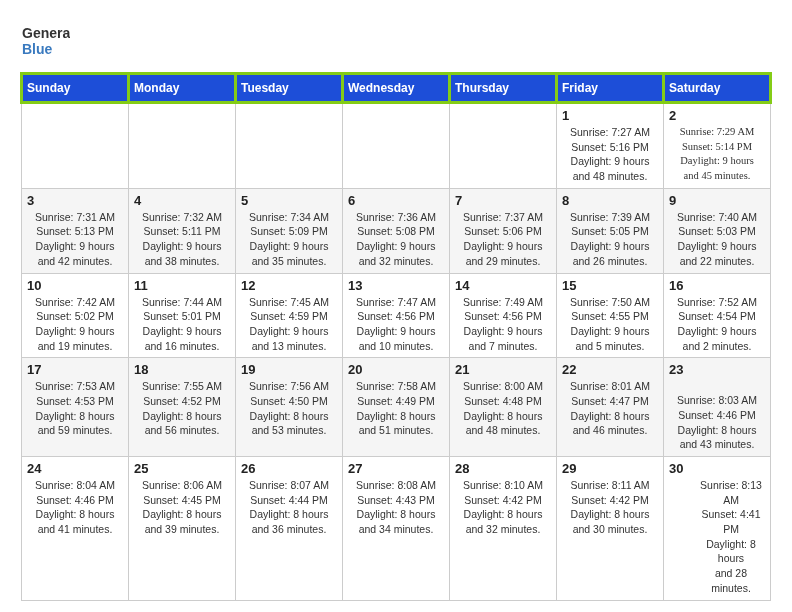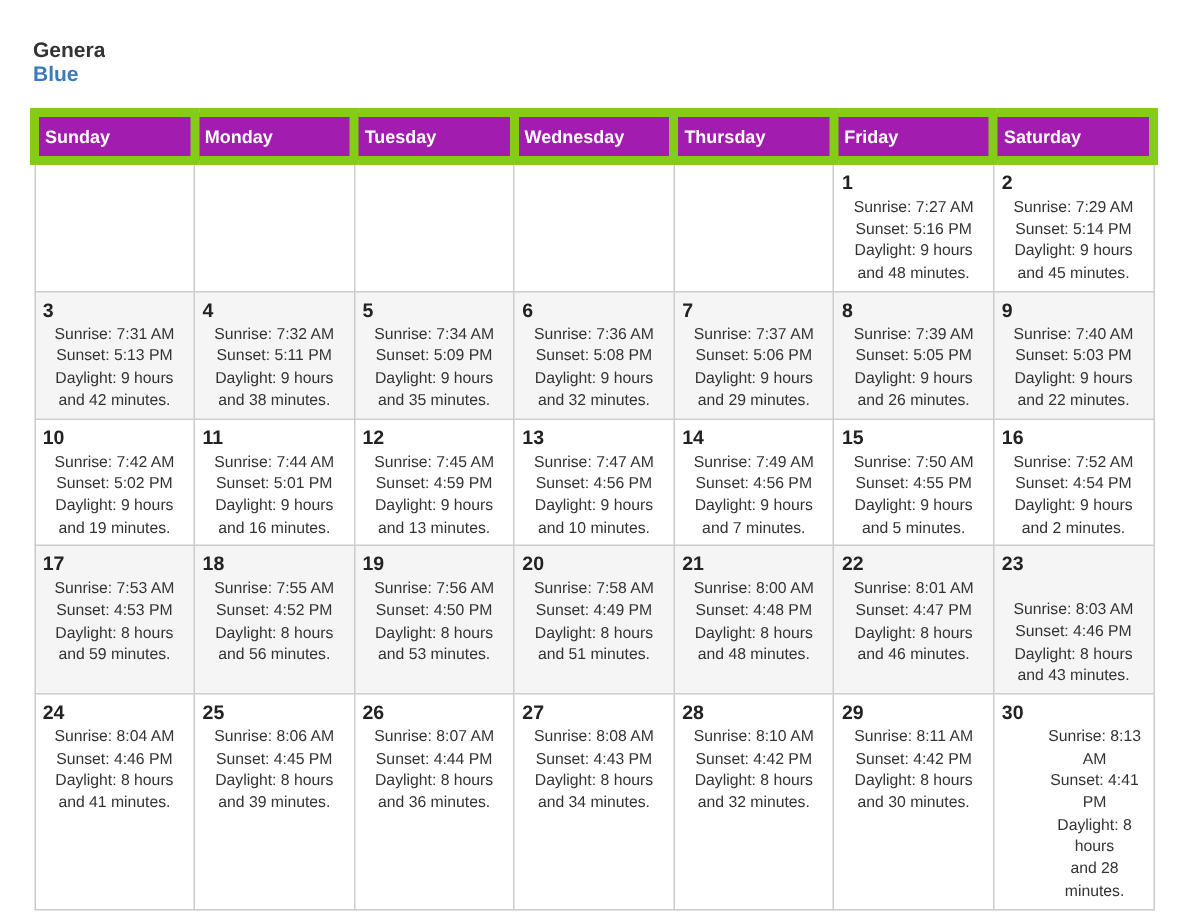--- a/index.html
+++ b/index.html
@@ -32,27 +32,27 @@
     .location-title {
       font-size: 16px;
       color: #555;
     }
     .calendar-table {
       width: 100%;
       border-collapse: collapse;
       font-size: 11px;
     }
     .calendar-table th {
-      background-color: #a21caf;
+      background-color: #1d4ed8;
       color: #fff;
       padding: 6px 4px;
       text-align: left;
       font-size: 12px;
       font-weight: bold;
-      border: 6px solid #84cc16;
+      border: 3px solid #84cc16;
     }
     .calendar-table td {
       border: 1px solid #ccc;
       vertical-align: top;
       padding: 4px 5px;
       width: calc(100% / 7);
       height: 80px;
       background: #fff;
     }
     .calendar-table tr:nth-child(even) td {
@@ -113,21 +113,21 @@
         <td class="empty-cell"></td>
         <td>
           <span class="day-number">1</span>
           <div class="day-info" style="white-space: pre-line;">Sunrise: 7:27 AM
 Sunset: 5:16 PM
 Daylight: 9 hours
 and 48 minutes.</div>
         </td>
         <td>
           <span class="day-number">2</span>
-          <div class="day-info" style="white-space: pre-line;">Sunrise: 7:29 AM
+          <div class="day-info" style="white-space: pre-line; font-family: Liberation Serif, serif;">Sunrise: 7:29 AM
 Sunset: 5:14 PM
 Daylight: 9 hours
 and 45 minutes.</div>
         </td>
       </tr>
       <tr>
         <td>
           <span class="day-number">3</span>
           <div class="day-info" style="white-space: pre-line;">Sunrise: 7:31 AM
 Sunset: 5:13 PM

